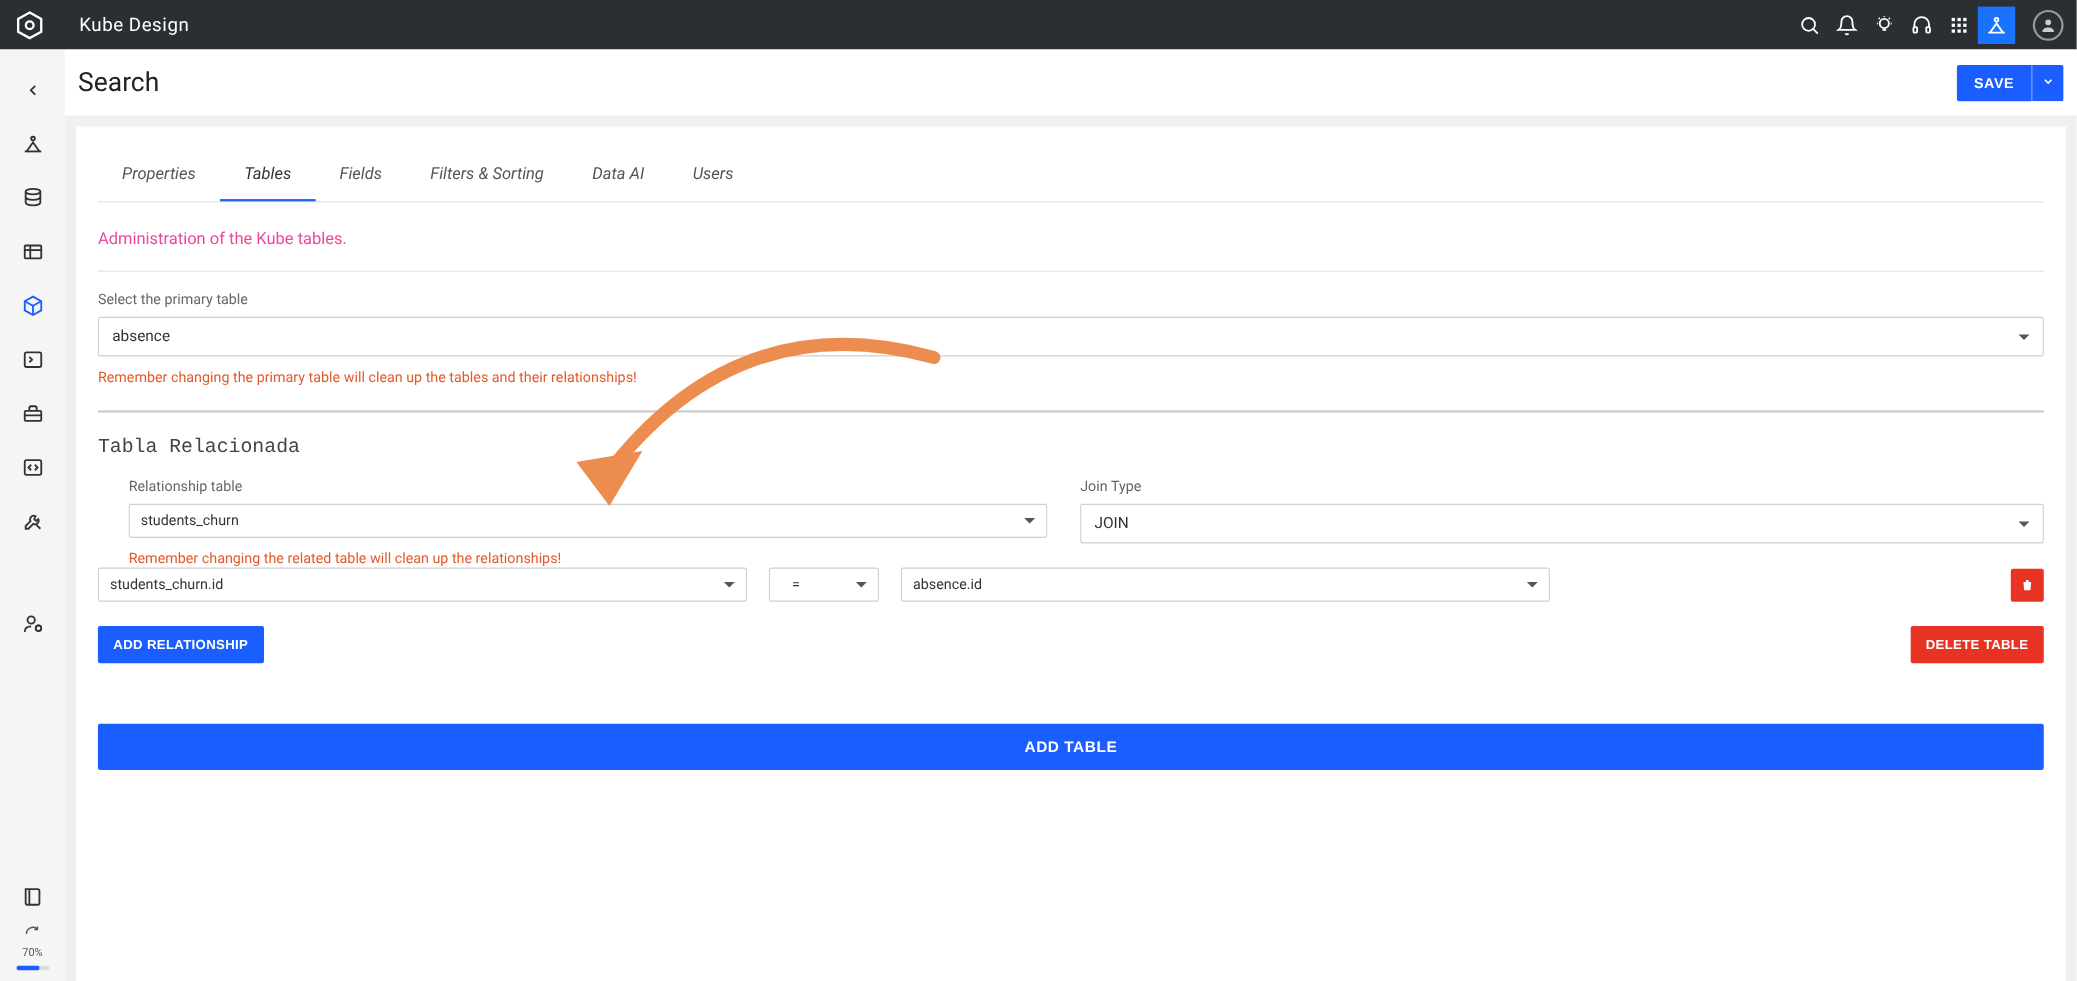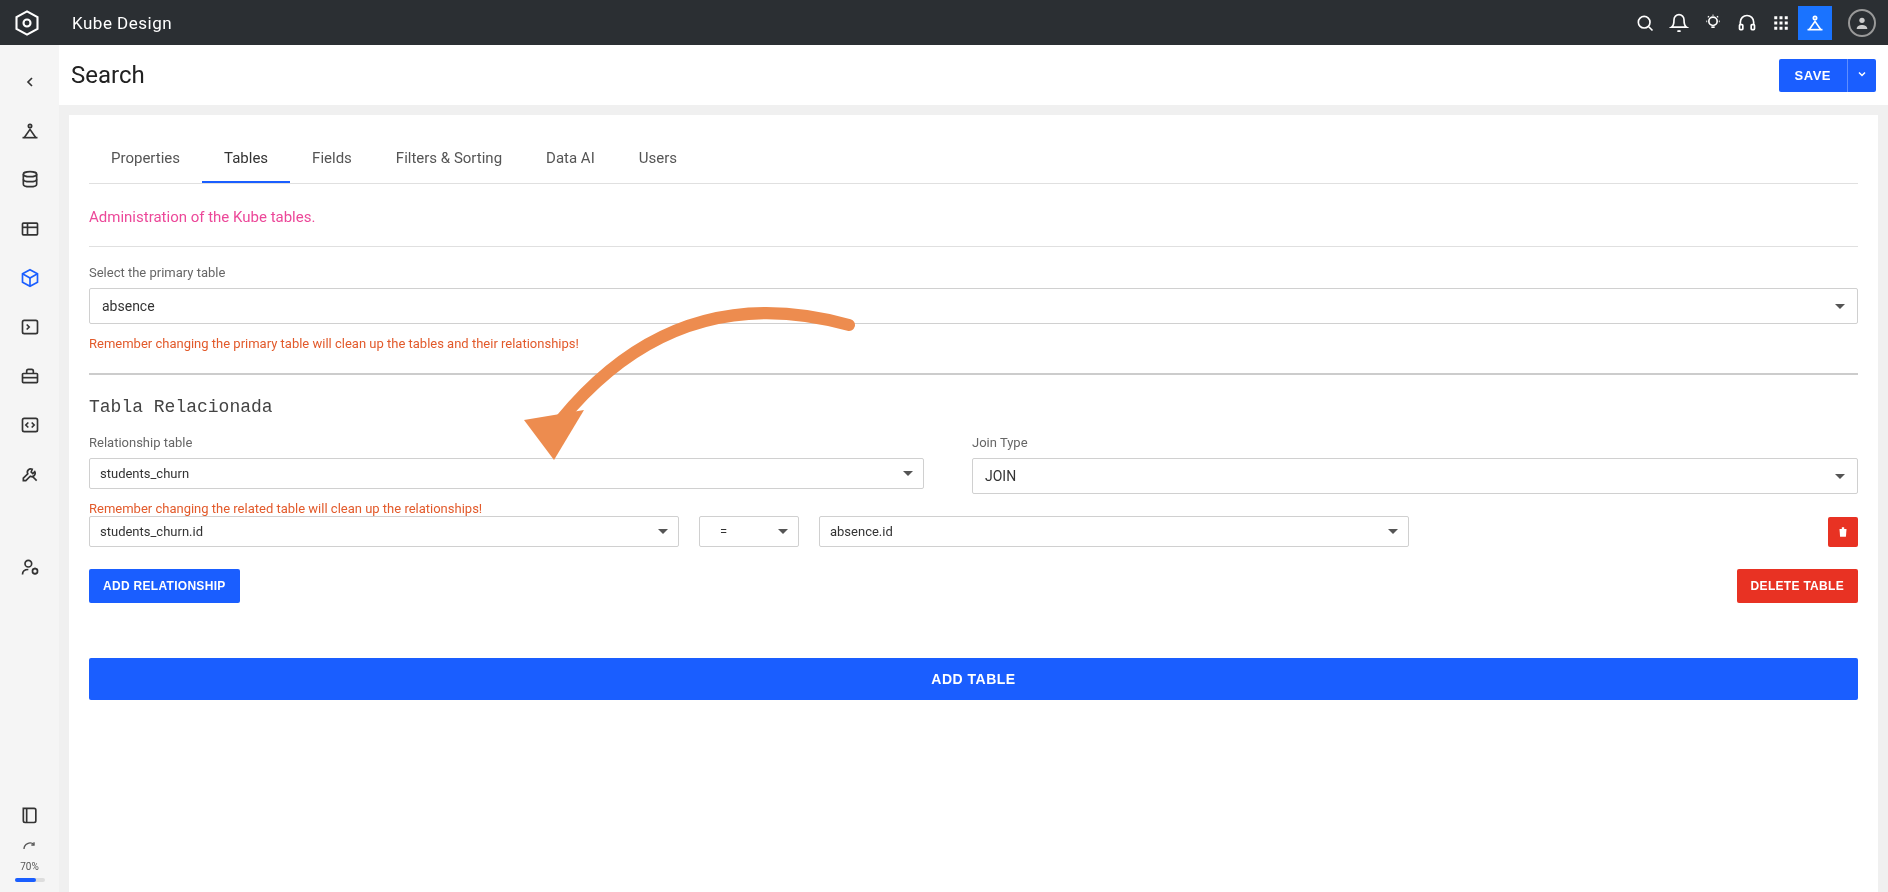--- a/index.html
+++ b/index.html
@@ -104,20 +104,21 @@
   gap: 0;
   border-bottom: 1px solid #e0e0e0;
   padding-top: 20px;
 }
 .tab {
   padding: 14px 22px;
   font-size: 15px;
   color: #555;
   cursor: pointer;
   border-bottom: 2px solid transparent;
+  font-style: italic;
 }
 .tab.active { border-bottom-color: #1a5eff; color: #333; }
 
 .section-desc {
   font-size: 15px;
   color: #ec4899;
   padding: 24px 0 20px 0;
   border-bottom: 1px solid #e0e0e0;
 }
 
@@ -139,21 +140,21 @@
 }
 .select.small { padding: 7px 10px; font-size: 13px; }
 .caret-down { width: 0; height: 0; border-left: 5px solid transparent; border-right: 5px solid transparent; border-top: 5px solid #555; }
 
 .warning { color: #e25a2b; font-size: 13px; margin-top: 12px; }
 
 .divider-heavy { border: 0; border-top: 2px solid #ccc; margin: 22px 0; }
 
 .section-title { font-size: 18px; color: #444; margin-bottom: 18px; font-family: Liberation Mono, monospace; }
 
-.row-two { display: flex; gap: 48px; }
+.row-two { display: flex; gap: 30px; margin-left: 28px; }
 .col-left { width: 835px; }
 .col-right { flex: 1; }
 
 .rel-row {
   display: flex;
   align-items: center;
   gap: 20px;
 }
 .rel-row .select.col-a { width: 590px; }
 .rel-row .select.col-op { width: 100px; justify-content: space-between; padding-left: 20px; }

